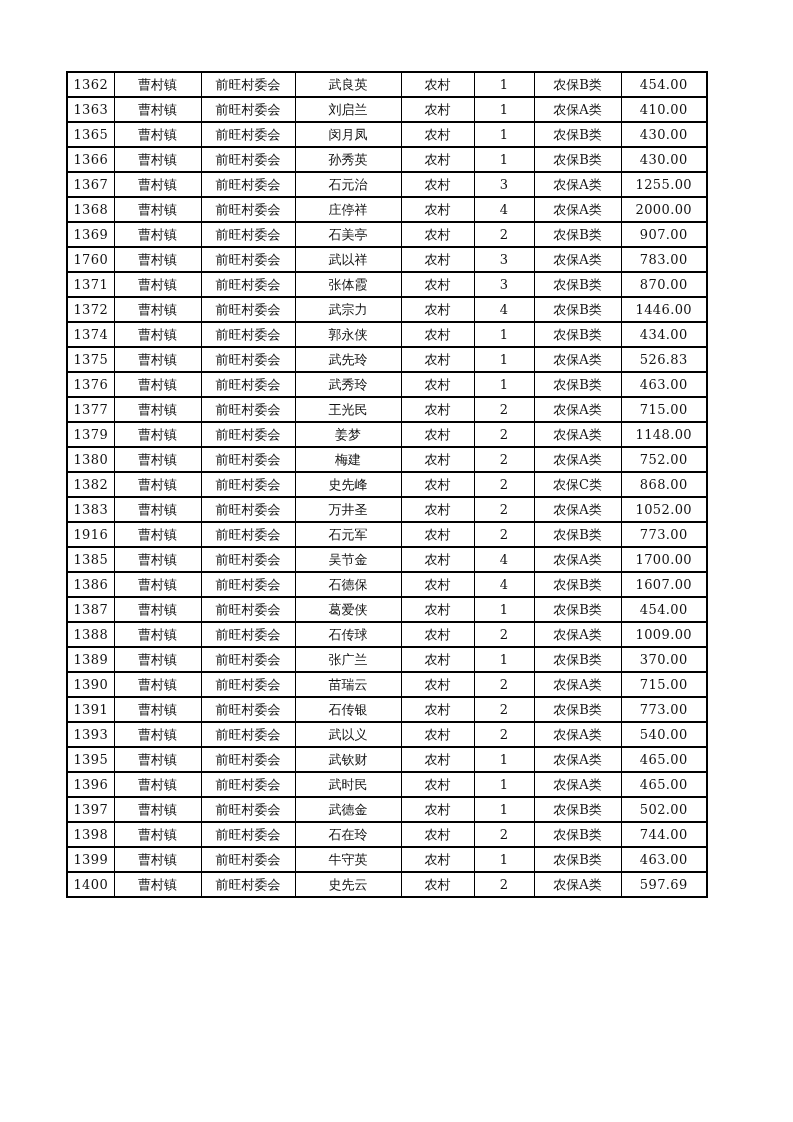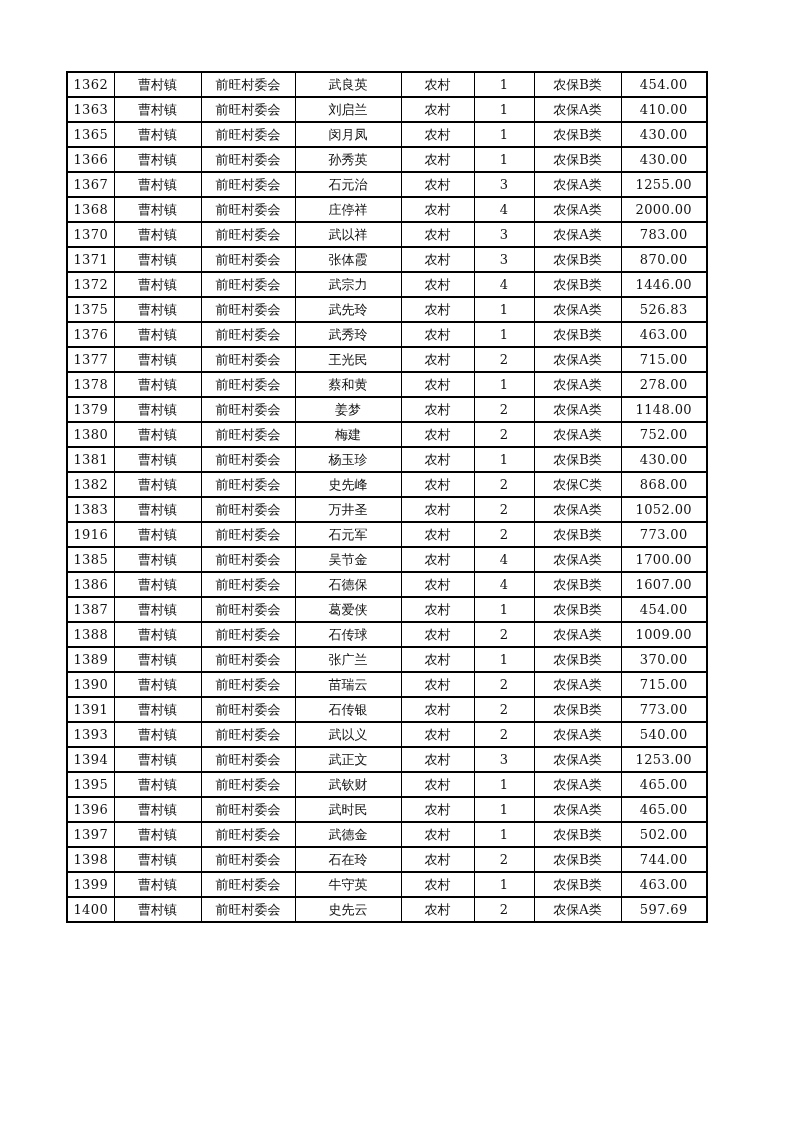--- a/index.html
+++ b/index.html
@@ -130,21 +130,31 @@
           <td class="col-seq">1368</td>
           <td class="col-town">曹村镇</td>
           <td class="col-village">前旺村委会</td>
           <td class="col-name">庄停祥</td>
           <td class="col-residence">农村</td>
           <td class="col-count">4</td>
           <td class="col-category">农保A类</td>
           <td class="col-amount">2000.00</td>
         </tr>
         <tr>
-          <td class="col-seq">1370</td>
+          <td class="col-seq">1369</td>
+          <td class="col-town">曹村镇</td>
+          <td class="col-village">前旺村委会</td>
+          <td class="col-name">石美亭</td>
+          <td class="col-residence">农村</td>
+          <td class="col-count">2</td>
+          <td class="col-category">农保B类</td>
+          <td class="col-amount">907.00</td>
+        </tr>
+        <tr>
+          <td class="col-seq">1760</td>
           <td class="col-town">曹村镇</td>
           <td class="col-village">前旺村委会</td>
           <td class="col-name">武以祥</td>
           <td class="col-residence">农村</td>
           <td class="col-count">3</td>
           <td class="col-category">农保A类</td>
           <td class="col-amount">783.00</td>
         </tr>
         <tr>
           <td class="col-seq">1371</td>
@@ -160,20 +170,30 @@
           <td class="col-seq">1372</td>
           <td class="col-town">曹村镇</td>
           <td class="col-village">前旺村委会</td>
           <td class="col-name">武宗力</td>
           <td class="col-residence">农村</td>
           <td class="col-count">4</td>
           <td class="col-category">农保B类</td>
           <td class="col-amount">1446.00</td>
         </tr>
         <tr>
+          <td class="col-seq">1374</td>
+          <td class="col-town">曹村镇</td>
+          <td class="col-village">前旺村委会</td>
+          <td class="col-name">郭永侠</td>
+          <td class="col-residence">农村</td>
+          <td class="col-count">1</td>
+          <td class="col-category">农保B类</td>
+          <td class="col-amount">434.00</td>
+        </tr>
+        <tr>
           <td class="col-seq">1375</td>
           <td class="col-town">曹村镇</td>
           <td class="col-village">前旺村委会</td>
           <td class="col-name">武先玲</td>
           <td class="col-residence">农村</td>
           <td class="col-count">1</td>
           <td class="col-category">农保A类</td>
           <td class="col-amount">526.83</td>
         </tr>
         <tr>
@@ -190,58 +210,38 @@
           <td class="col-seq">1377</td>
           <td class="col-town">曹村镇</td>
           <td class="col-village">前旺村委会</td>
           <td class="col-name">王光民</td>
           <td class="col-residence">农村</td>
           <td class="col-count">2</td>
           <td class="col-category">农保A类</td>
           <td class="col-amount">715.00</td>
         </tr>
         <tr>
-          <td class="col-seq">1378</td>
-          <td class="col-town">曹村镇</td>
-          <td class="col-village">前旺村委会</td>
-          <td class="col-name">蔡和黄</td>
-          <td class="col-residence">农村</td>
-          <td class="col-count">1</td>
-          <td class="col-category">农保A类</td>
-          <td class="col-amount">278.00</td>
-        </tr>
-        <tr>
           <td class="col-seq">1379</td>
           <td class="col-town">曹村镇</td>
           <td class="col-village">前旺村委会</td>
           <td class="col-name">姜梦</td>
           <td class="col-residence">农村</td>
           <td class="col-count">2</td>
           <td class="col-category">农保A类</td>
           <td class="col-amount">1148.00</td>
         </tr>
         <tr>
           <td class="col-seq">1380</td>
           <td class="col-town">曹村镇</td>
           <td class="col-village">前旺村委会</td>
           <td class="col-name">梅建</td>
           <td class="col-residence">农村</td>
           <td class="col-count">2</td>
           <td class="col-category">农保A类</td>
           <td class="col-amount">752.00</td>
-        </tr>
-        <tr>
-          <td class="col-seq">1381</td>
-          <td class="col-town">曹村镇</td>
-          <td class="col-village">前旺村委会</td>
-          <td class="col-name">杨玉珍</td>
-          <td class="col-residence">农村</td>
-          <td class="col-count">1</td>
-          <td class="col-category">农保B类</td>
-          <td class="col-amount">430.00</td>
         </tr>
         <tr>
           <td class="col-seq">1382</td>
           <td class="col-town">曹村镇</td>
           <td class="col-village">前旺村委会</td>
           <td class="col-name">史先峰</td>
           <td class="col-residence">农村</td>
           <td class="col-count">2</td>
           <td class="col-category">农保C类</td>
           <td class="col-amount">868.00</td>
@@ -338,30 +338,20 @@
         </tr>
         <tr>
           <td class="col-seq">1393</td>
           <td class="col-town">曹村镇</td>
           <td class="col-village">前旺村委会</td>
           <td class="col-name">武以义</td>
           <td class="col-residence">农村</td>
           <td class="col-count">2</td>
           <td class="col-category">农保A类</td>
           <td class="col-amount">540.00</td>
-        </tr>
-        <tr>
-          <td class="col-seq">1394</td>
-          <td class="col-town">曹村镇</td>
-          <td class="col-village">前旺村委会</td>
-          <td class="col-name">武正文</td>
-          <td class="col-residence">农村</td>
-          <td class="col-count">3</td>
-          <td class="col-category">农保A类</td>
-          <td class="col-amount">1253.00</td>
         </tr>
         <tr>
           <td class="col-seq">1395</td>
           <td class="col-town">曹村镇</td>
           <td class="col-village">前旺村委会</td>
           <td class="col-name">武钦财</td>
           <td class="col-residence">农村</td>
           <td class="col-count">1</td>
           <td class="col-category">农保A类</td>
           <td class="col-amount">465.00</td>

